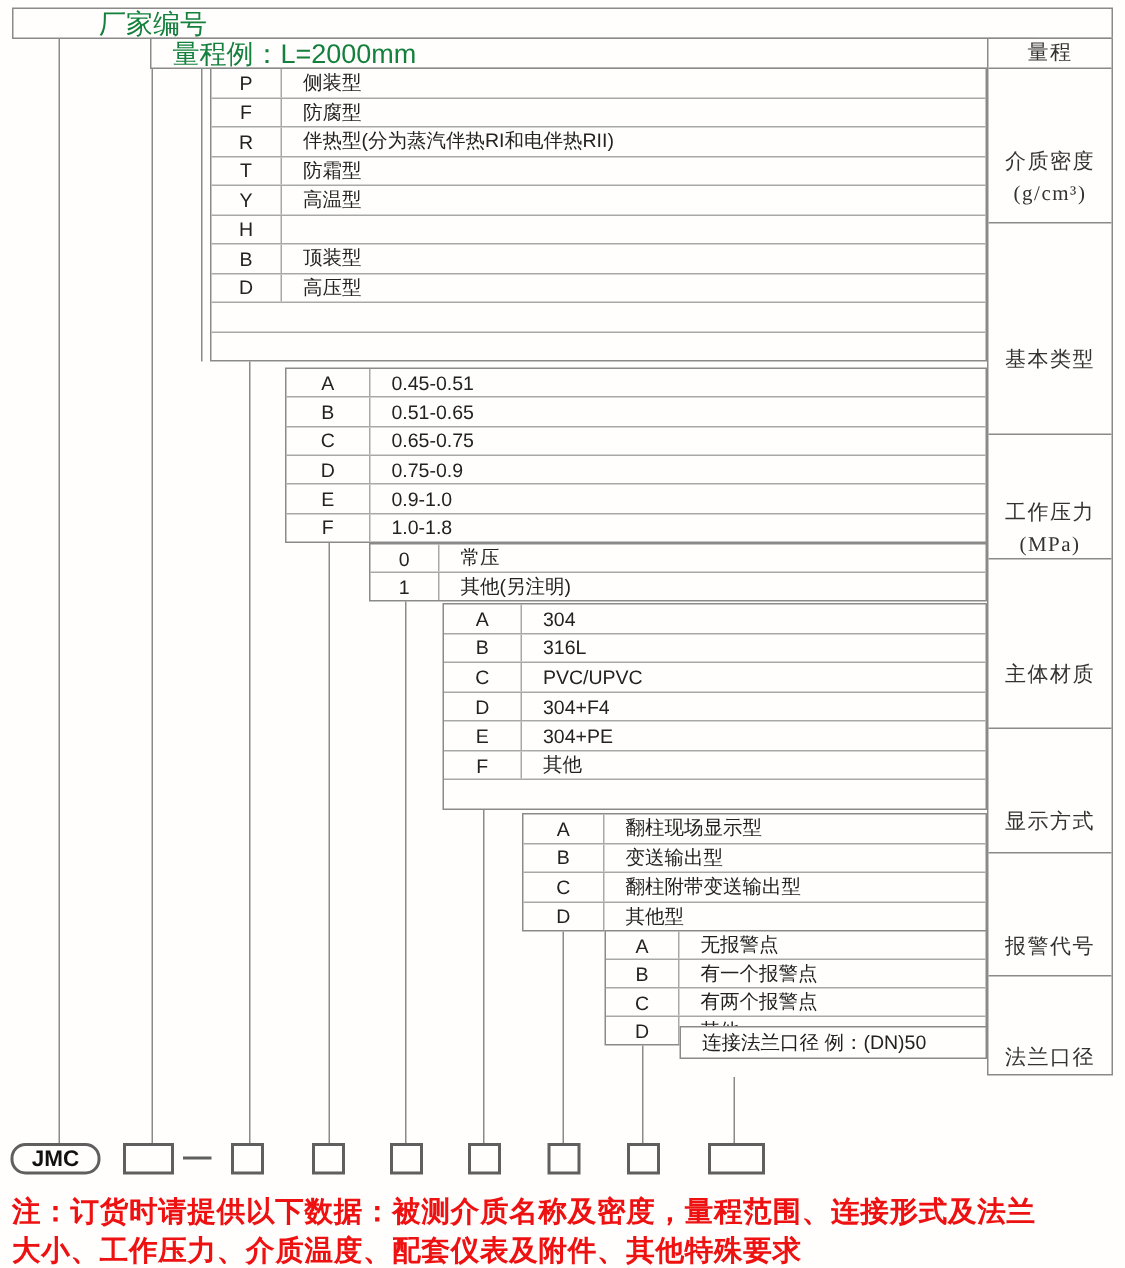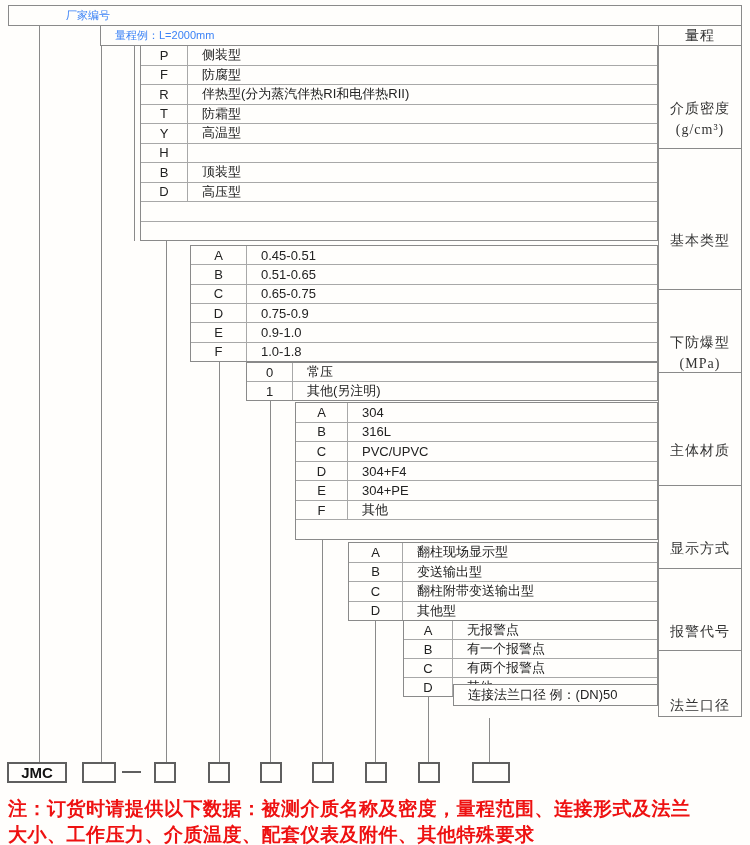--- a/index.html
+++ b/index.html
@@ -1,21 +1,21 @@
 <!DOCTYPE html>
 <html><head>
 <meta charset="utf-8">
 <style>
   * { margin:0; padding:0; box-sizing:border-box; }
   body { background:#ffffff; font-family:"Liberation Sans", sans-serif; }
   .canvas { position:relative; width:750px; height:845px; background:#fffefc; overflow:hidden; color:#1e1e1e; }
 
   
   .topbox { position:absolute; border:1px solid #8a8a8a; background:#fffefc;
-            display:flex; align-items:center; font-size:11px; color:#3b82f6; }
+            display:flex; align-items:center; font-size:18px; color:#15803d; }
   #factory-box { left:8px; top:5px; width:734px; height:21px; padding-left:57px; }
   #range-box   { left:68px; top:25px; width:590px; height:21px; padding-left:14px;margin-left:32px; }
 
   
   .section { position:absolute; border:1px solid #8a8a8a; display:flex; flex-direction:column; background:#fffefc; }
   #sec-0 { left:140px; top:45px;  width:518px; height:196px; --cw:47px; }
   #sec-1 { left:190px; top:245px; width:468px; height:117px; --cw:56px; }
   #sec-2 { left:246px; top:362px; width:412px; height:39px;  --cw:46px; }
   #sec-3 { left:295px; top:402px; width:363px; height:138px; --cw:52px; }
   #sec-4 { left:348px; top:542px; width:310px; height:79px;  --cw:54px; }
@@ -37,21 +37,21 @@
            letter-spacing:1px; text-align:center; line-height:1.5; }
   .lcell:last-child { border-bottom:none; }
   .lcell .lab2:empty { display:none; }
 
   
   .vline { position:absolute; width:1px; background:#8a8a8a; }
 
   
   .bbox { position:absolute; top:762px; height:21px; border:2px solid #5f5f5f; background:#fffefc; }
   #model-box { left:7px; width:60px; display:flex; align-items:center; justify-content:center;
-               font-weight:bold; font-size:15px; color:#111; }
+               font-weight:bold; font-size:15px; color:#111;border-radius:10px; }
   .dash { position:absolute; left:122px; top:771px; width:19px; height:2px; background:#5f5f5f; }
 
   
   .note { position:absolute; left:8px; top:796px; width:740px; color:#ee1111; font-weight:bold;
           font-size:19px; line-height:26px; letter-spacing:0.5px; }
 </style>
 </head>
 <body>
 
 <div class="canvas">
@@ -214,21 +214,21 @@
       <div class="lab">量程</div>
     </div>
     <div class="lcell" style="height:119px;">
       <div class="lab">介质密度</div>
       <div class="lab2">(g/cm³)</div>
     </div>
     <div class="lcell" style="height:197px;">
       <div class="lab">基本类型</div>
     </div>
     <div class="lcell" style="height:39px;">
-      <div class="lab">下防爆型</div>
+      <div class="lab">工作压力</div>
       <div class="lab2">(MPa)</div>
     </div>
     <div class="lcell" style="height:140px;">
       <div class="lab">主体材质</div>
     </div>
     <div class="lcell" style="height:80px;">
       <div class="lab">显示方式</div>
     </div>
     <div class="lcell" style="height:76px;">
       <div class="lab">报警代号</div>

